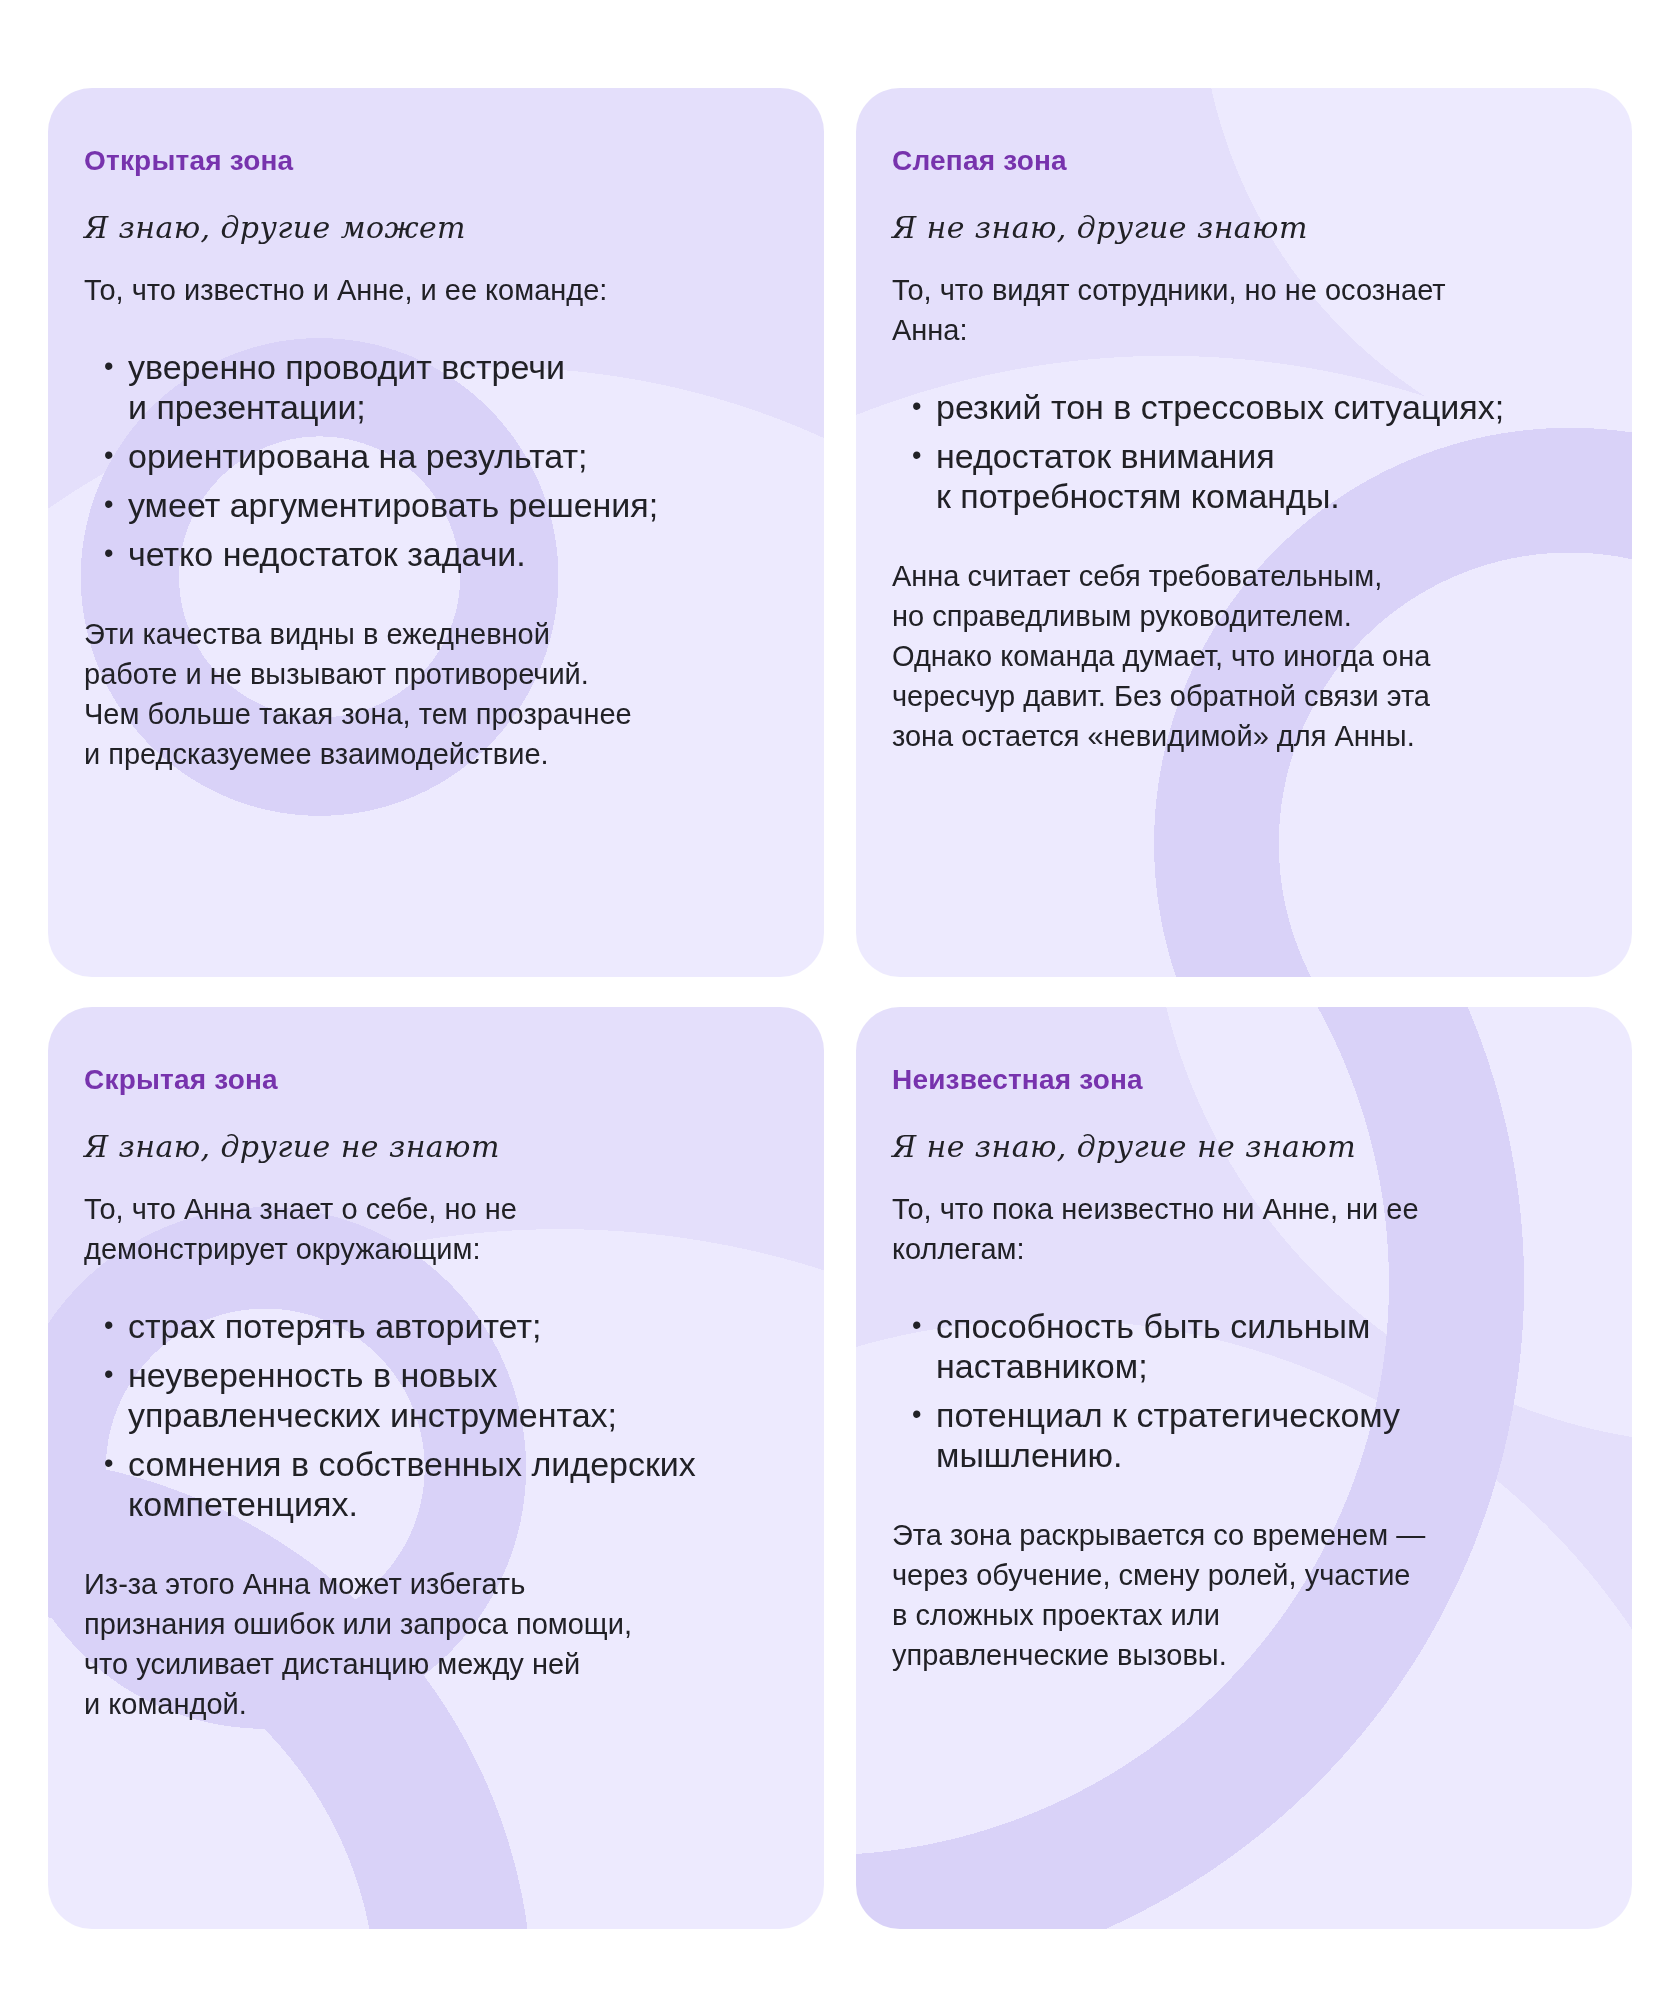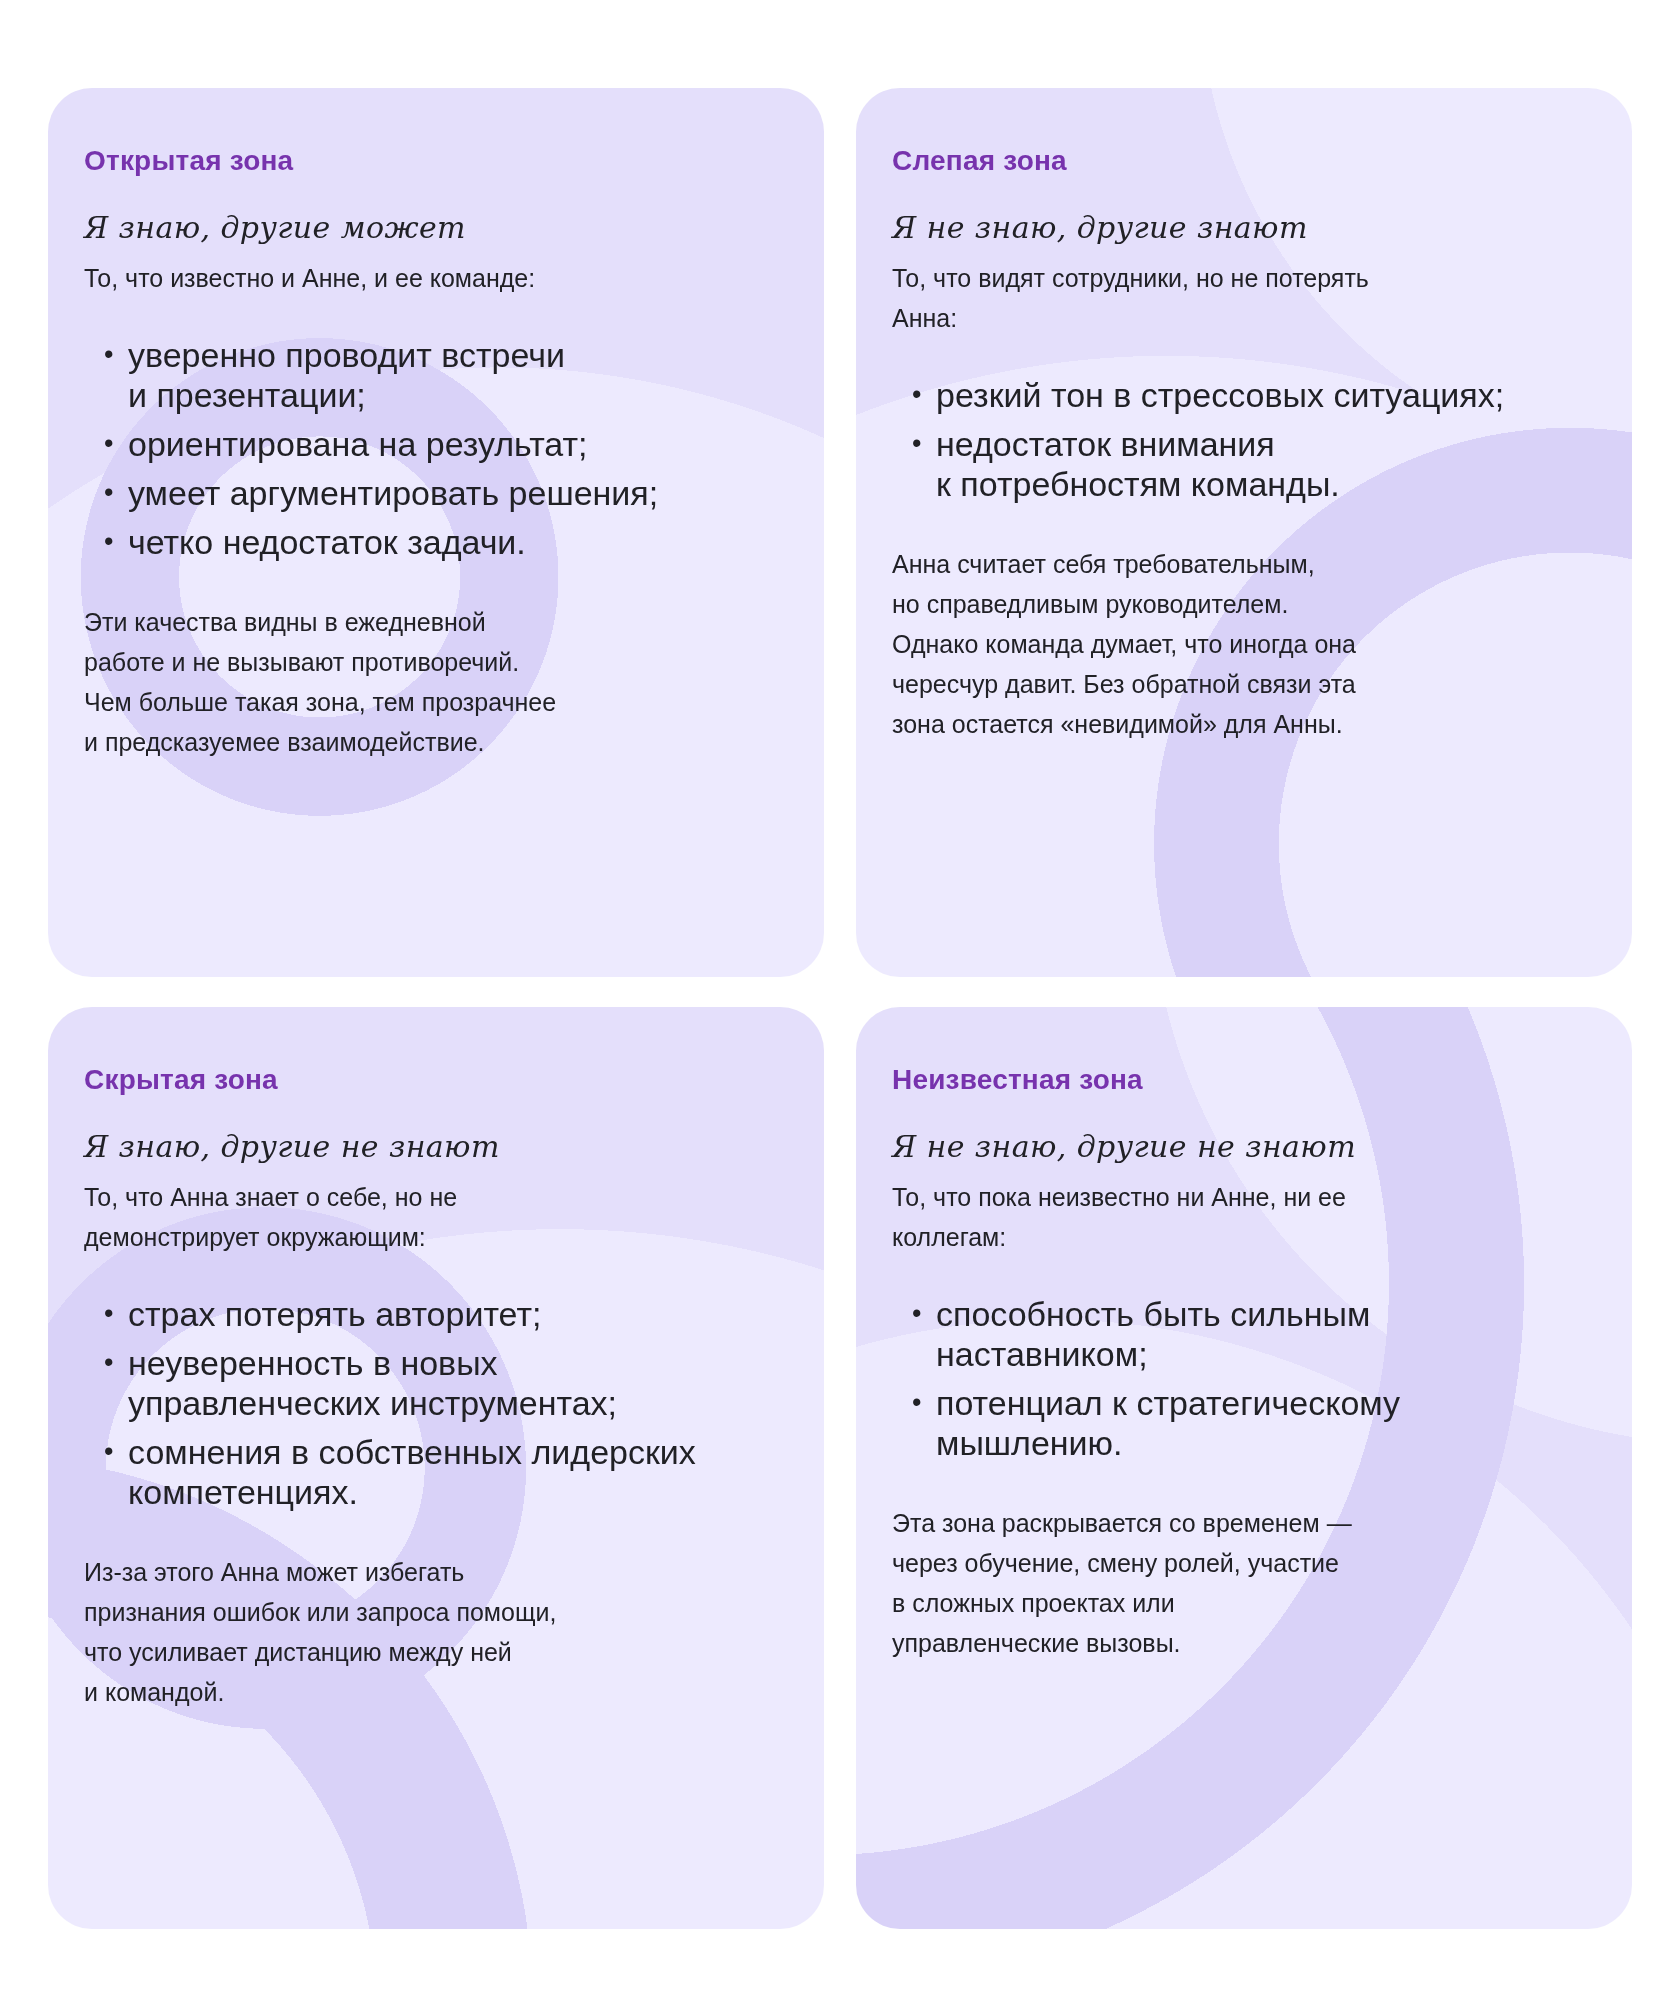--- a/index.html
+++ b/index.html
@@ -61,22 +61,22 @@
   .subtitle{
     margin:32px 0 0 0;
     font-family:"DejaVu Serif", cursive, serif;
     font-style:italic;
     font-size:30px;
     line-height:36px;
     letter-spacing:0.4px;
     color:var(--text,#212126);
   }
   .intro,.outro{
-    margin:12px 0 0 0;
-    font-size:25px;
+    margin:24px 0 0 0;
+    font-size:29px;
     line-height:40px;
     white-space:pre-line;
     color:var(--text,#212126);
   }
   .outro{margin-top:40px;}
   .bullets{
     margin:37px 0 0 0;
     padding:0 0 0 20px;
     list-style:none;
   }
@@ -118,21 +118,21 @@
 работе и не вызывают противоречий.
 Чем больше такая зона, тем прозрачнее
 и предсказуемее взаимодействие.</p>
     </div>
   </section>
 
   <section class="card v1">
     <div class="content">
       <h2 class="card-title">Слепая зона</h2>
       <p class="subtitle">Я не знаю, другие знают</p>
-      <p class="intro">То, что видят сотрудники, но не потерять
+      <p class="intro">То, что видят сотрудники, но не осознает
 Анна:</p>
       <ul class="bullets">
 
       <li class="bullet">резкий тон в стрессовых ситуациях;</li>
           <li class="bullet">недостаток внимания
 к потребностям команды.</li>
         </ul>
       <p class="outro">Анна считает себя требовательным,
 но справедливым руководителем.
 Однако команда думает, что иногда она

